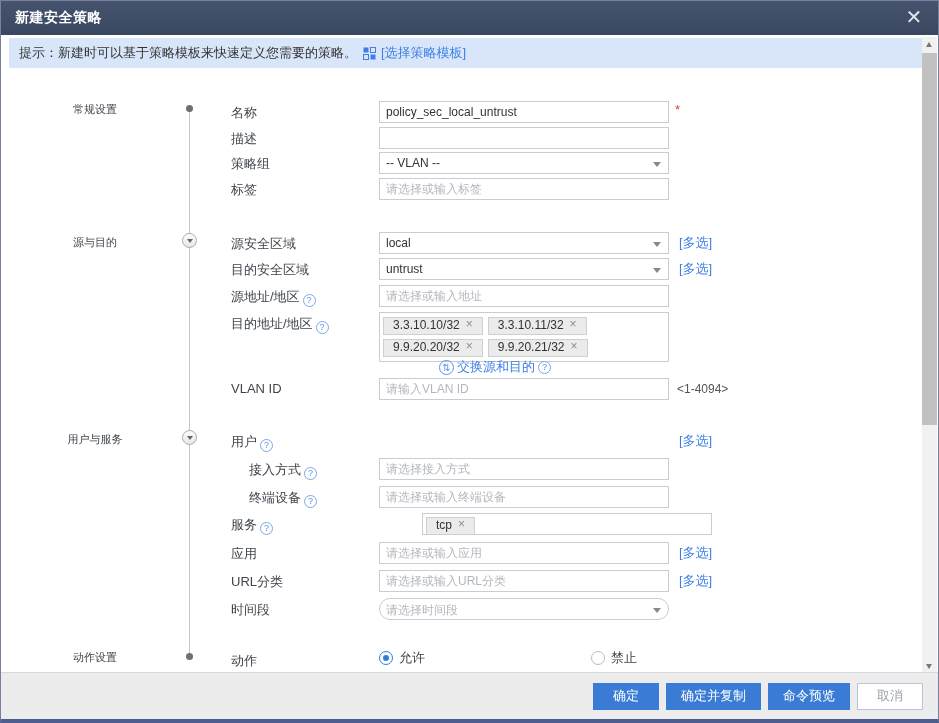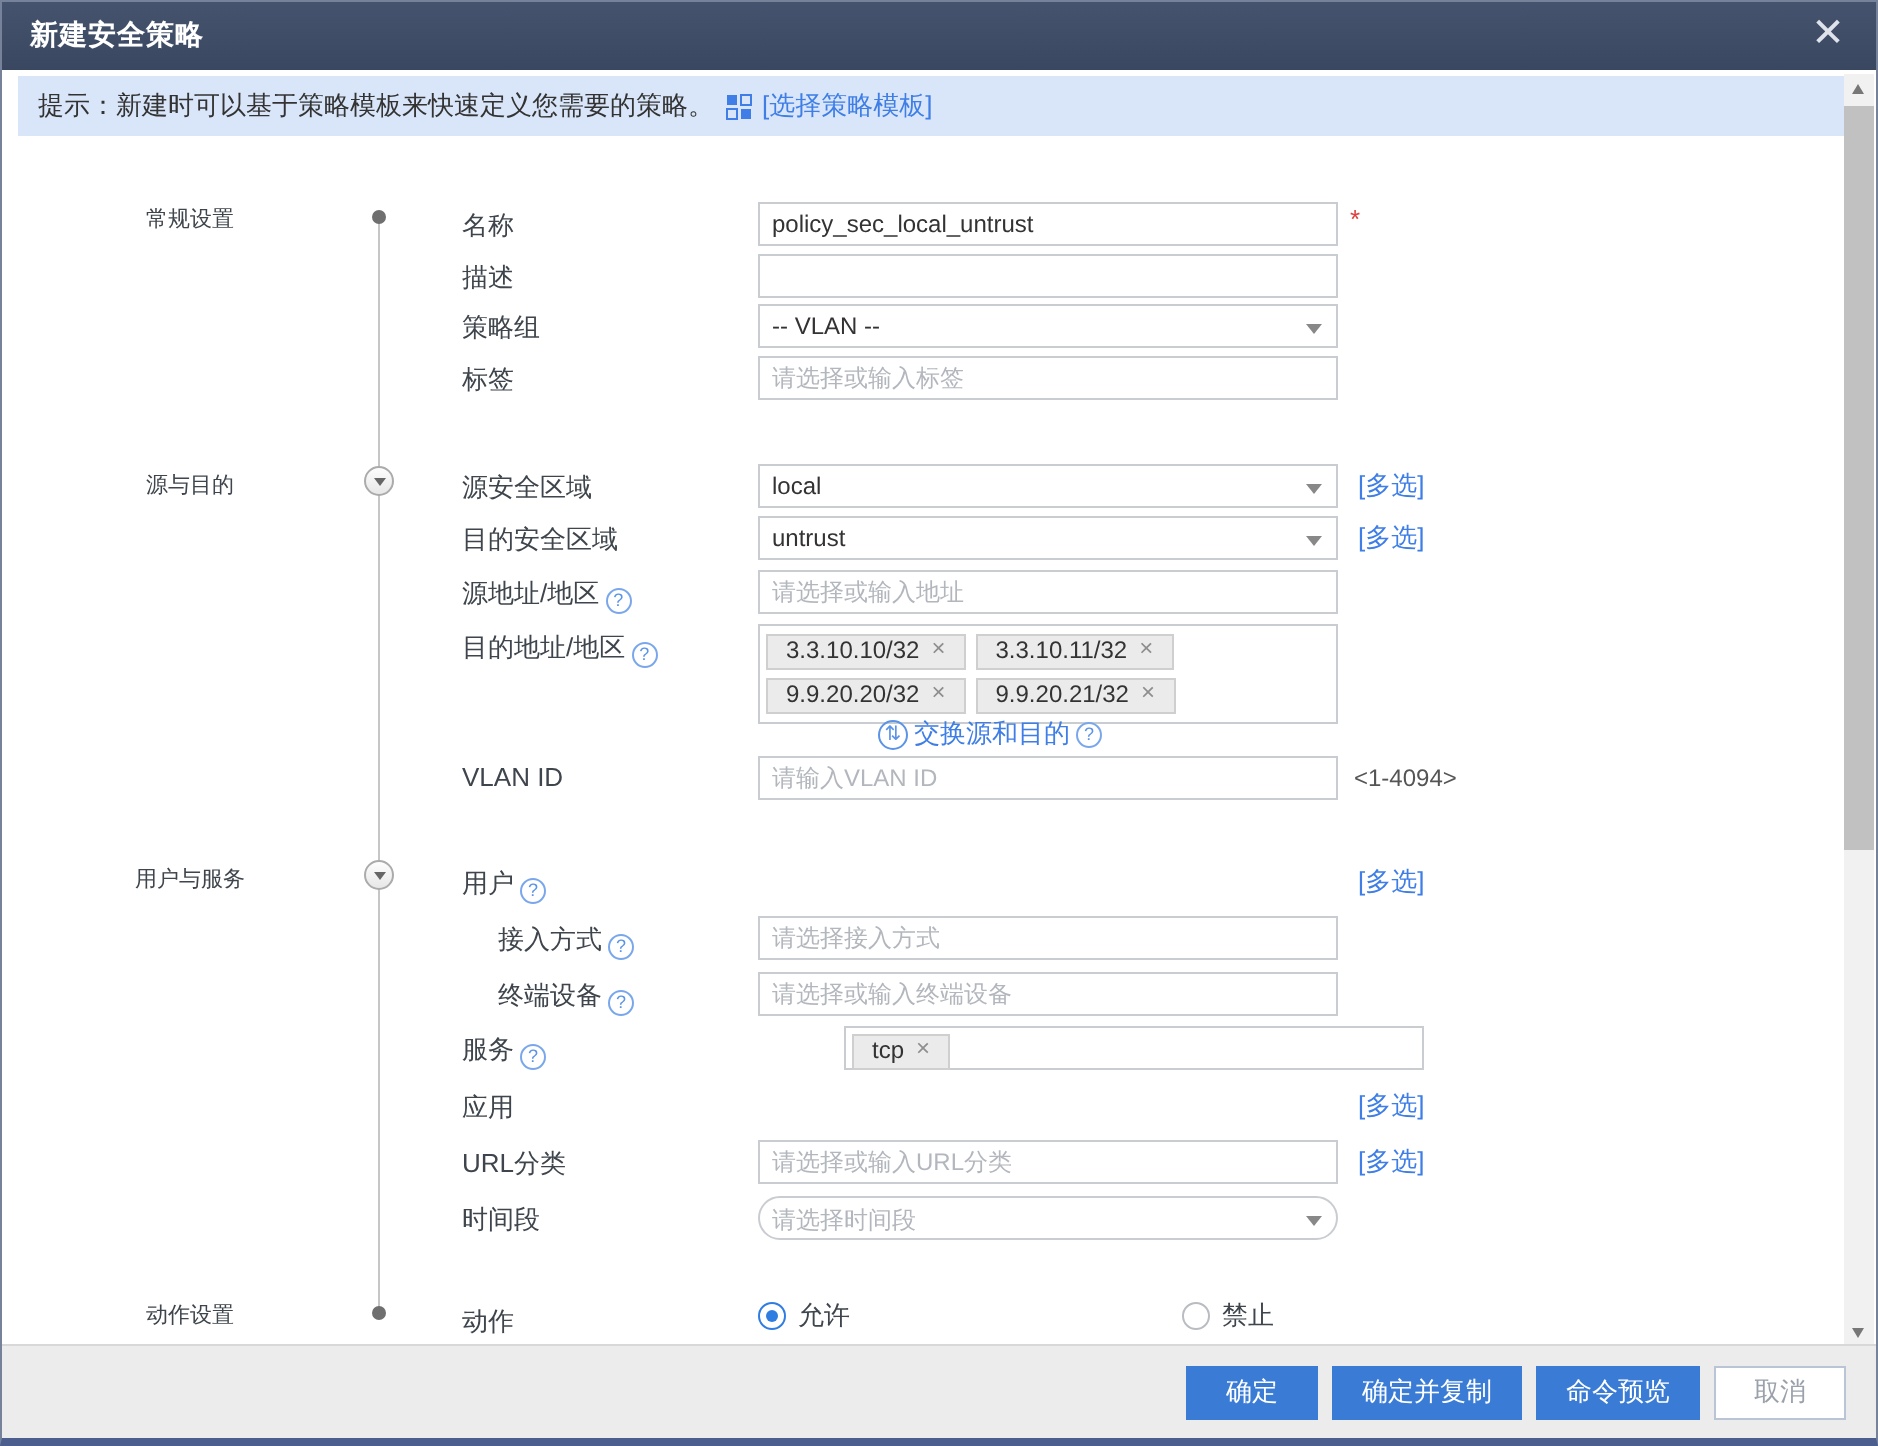--- a/index.html
+++ b/index.html
@@ -223,20 +223,21 @@
     <span>服务</span><span class="help">?</span>
   </div>
   <div class="tagbox" style="top:512px; height:22px; padding:1px 3px;margin-left:43px;">
     <span class="chip">
         <span>tcp</span>
         <span class="x">×</span>
       </span>
   </div>
 
   <div class="lbl" style="top:544px">应用</div>
+  <input class="inp" style="top: 541px;" placeholder="请选择或输入应用">
   <div class="multi" style="top:543px">[多选]</div>
 
   <div class="lbl" style="top:572px">URL分类</div>
   <input class="inp" style="top: 569px;" placeholder="请选择或输入URL分类">
   <div class="multi" style="top:571px">[多选]</div>
 
   <div class="lbl" style="top:600px">时间段</div>
   <div class="selectbox placeholder" style="top:597px">
     <span>请选择时间段</span>
     <span class="caret"></span>

